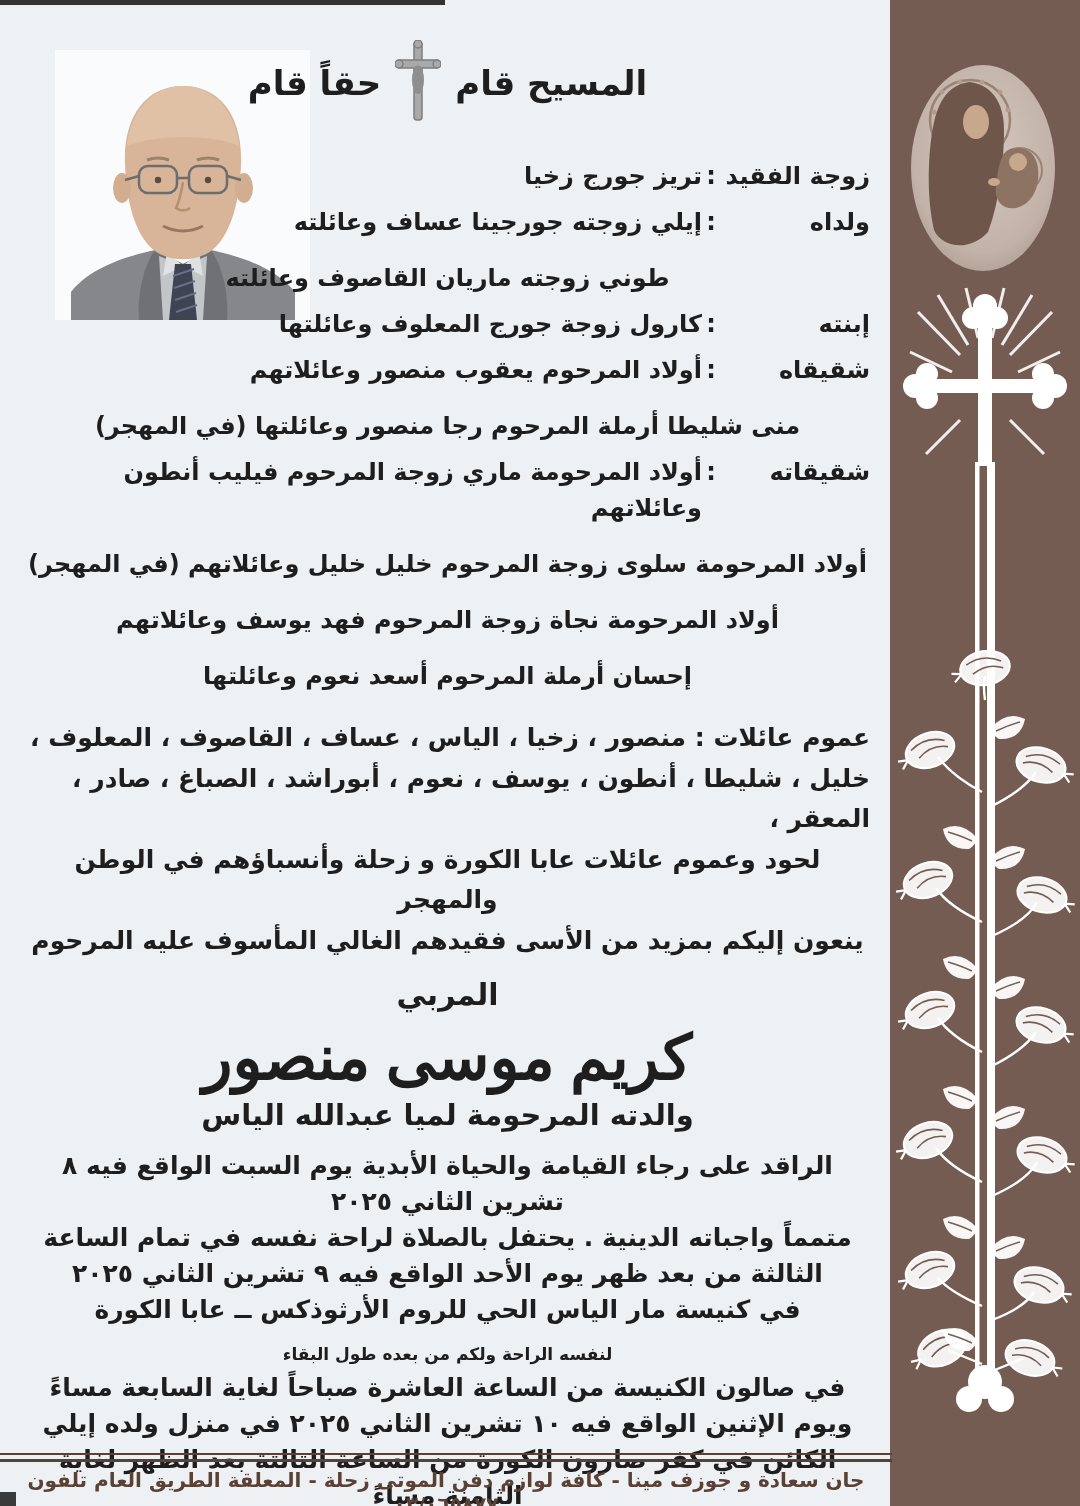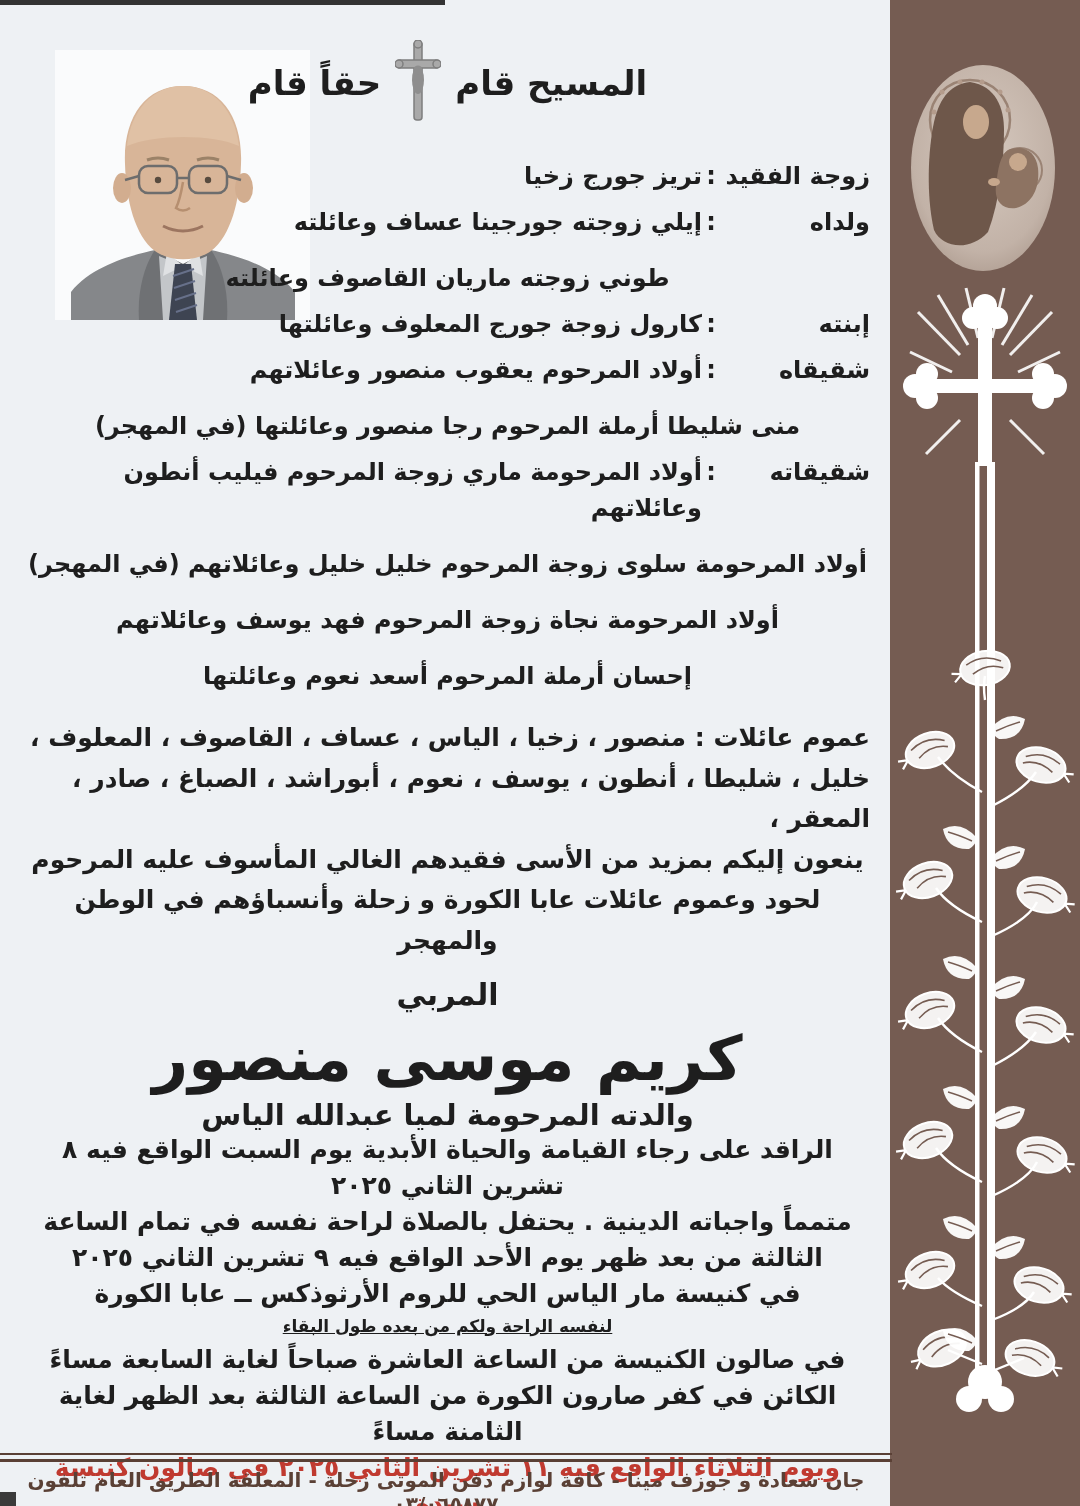--- a/index.html
+++ b/index.html
@@ -33,26 +33,26 @@
   .flabel{width:150px;flex:0 0 150px;}
   .fcolon{flex:0 0 18px;text-align:center;}
   .fvalue{flex:1 1 auto;}
   .fcont{font-size:24px;line-height:1.5;text-align:center;margin-top:20px;}
 
   .families{margin-top:24px;font-size:25px;line-height:1.62;}
   .families .l{text-align:right;}
   .families .c{text-align:center;}
 
   .title-line{text-align:center;font-size:30px;margin-top:16px;}
-  .big-name{text-align:center;font-size:62px;line-height:1.25;margin-top:8px;}
+  .big-name{text-align:center;font-size:62px;line-height:1.25;margin-top:8px;font-family:Liberation Serif, serif;}
   .mother-line{text-align:center;font-size:29px;}
 
-  .funeral{font-size:25px;line-height:1.44;}
+  .funeral{margin-top:16px;font-size:25px;line-height:1.44;}
   .funeral div{text-align:center;}
-  .rest-line{text-align:center;font-size:17px;margin-top:4px;text-decoration:underline;}
+  .rest-line{text-align:center;font-size:17px;margin-top:16px;}
 
   .condolences{margin-top:6px;font-size:25px;line-height:1.44;}
   .condolences div{text-align:center;}
   .red{color:#c03a30;}
 
   
   .footer-rule{position:absolute;left:0;top:1453px;width:892px;height:4px;
     border-top:2px solid #5a4035;border-bottom:3px solid #5a4035;}
   .footer-text{position:absolute;left:0;top:1468px;width:892px;direction:rtl;
     text-align:center;font-size:20px;font-weight:700;color:#5a4035;}
@@ -273,38 +273,39 @@
       <div class="fvalue">أولاد المرحومة ماري زوجة المرحوم فيليب أنطون وعائلاتهم</div>
     </div>
     <div class="fcont">أولاد المرحومة سلوى زوجة المرحوم خليل خليل وعائلاتهم (في المهجر)</div>
     <div class="fcont">أولاد المرحومة نجاة زوجة المرحوم فهد يوسف وعائلاتهم</div>
     <div class="fcont">إحسان أرملة المرحوم أسعد نعوم وعائلتها</div>
   </div>
 
   <div class="families">
     <div class="l">عموم عائلات : منصور ، زخيا ، الياس ، عساف ، القاصوف ، المعلوف ،</div>
     <div class="l">خليل ، شليطا ، أنطون ، يوسف ، نعوم ، أبوراشد ، الصباغ ، صادر ، المعقر ،</div>
+    <div class="c">لحود وعموم عائلات عابا الكورة و زحلة وأنسباؤهم في الوطن والمهجر</div>
     <div class="c">ينعون إليكم بمزيد من الأسى فقيدهم الغالي المأسوف عليه المرحوم</div>
-    <div class="c">لحود وعموم عائلات عابا الكورة و زحلة وأنسباؤهم في الوطن والمهجر</div>
   </div>
 
   <div class="title-line">المربي</div>
   <div class="big-name">كريم موسى منصور</div>
   <div class="mother-line">والدته المرحومة لميا عبدالله الياس</div>
 
   <div class="funeral">
     <div>الراقد على رجاء القيامة والحياة الأبدية يوم السبت الواقع فيه ٨ تشرين الثاني ٢٠٢٥</div>
     <div>متمماً واجباته الدينية . يحتفل بالصلاة لراحة نفسه في تمام الساعة</div>
     <div>الثالثة من بعد ظهر يوم الأحد الواقع فيه ٩ تشرين الثاني ٢٠٢٥</div>
     <div>في كنيسة مار الياس الحي للروم الأرثوذكس ــ عابا الكورة</div>
   </div>
   <div class="rest-line">لنفسه الراحة ولكم من بعده طول البقاء</div>
 
   <div class="condolences">
     <div>في صالون الكنيسة من الساعة العاشرة صباحاً لغاية السابعة مساءً</div>
+    <div>ويوم الإثنين الواقع فيه ١٠ تشرين الثاني ٢٠٢٥ في منزل ولده إيلي</div>
     <div>الكائن في كفر صارون الكورة من الساعة الثالثة بعد الظهر لغاية الثامنة مساءً</div>
     <div class="red">ويوم الثلاثاء الواقع فيه ١١ تشرين الثاني ٢٠٢٥ في صالون كنيسة سيدة</div>
 
   </div>
 
 </div>
 
 <div class="footer-rule"></div>
 <div class="footer-text">جان سعادة و جوزف مينا - كافة لوازم دفن الموتى زحلة - المعلقة الطريق العام تلفون ٠٣/٠٦٥٨٧٧</div>
 

